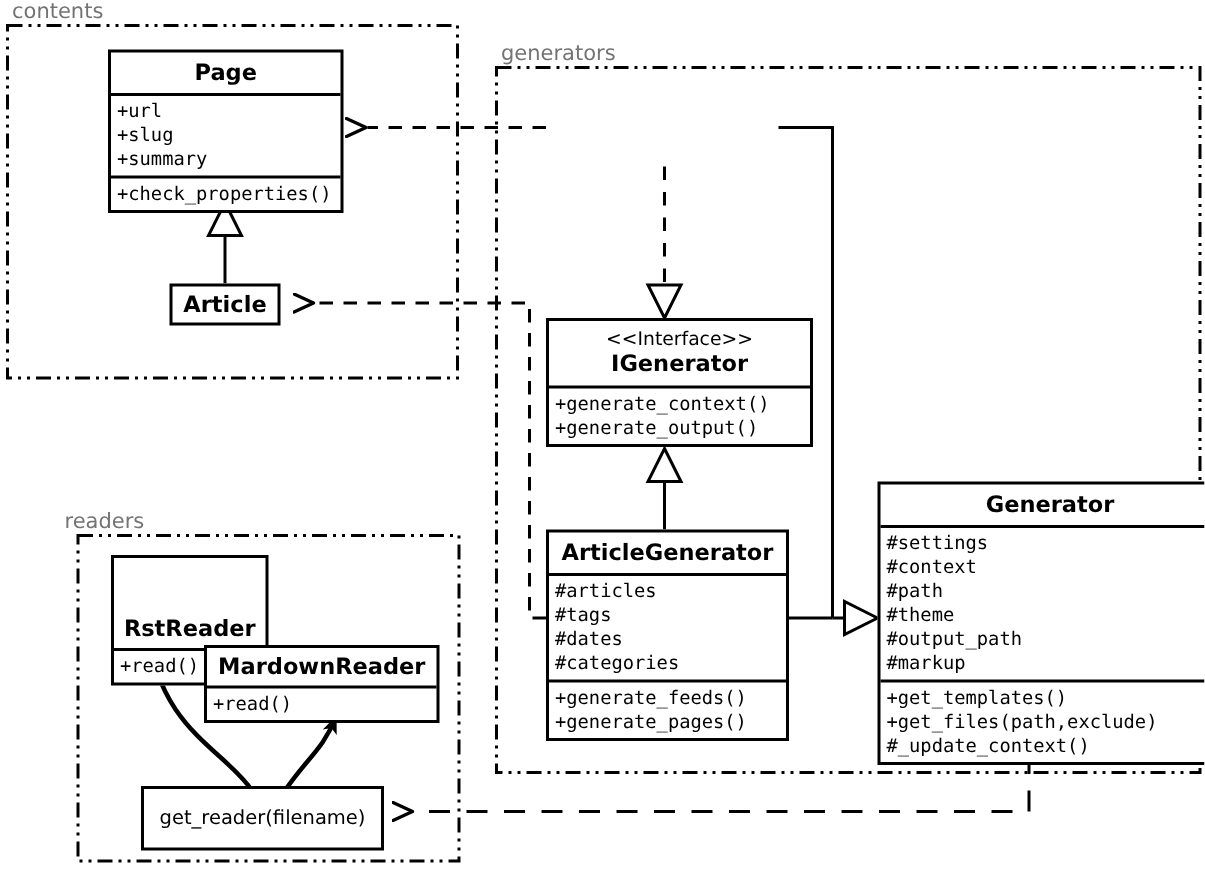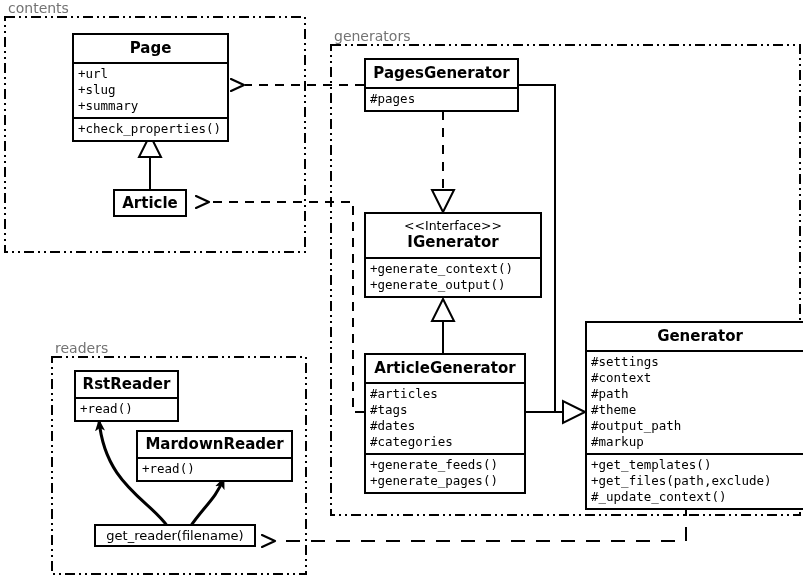--- a/index.html
+++ b/index.html
@@ -94,21 +94,21 @@
 
     <rect x="5" y="17" width="300" height="235" fill="none" stroke="#000" stroke-width="2" stroke-dasharray="10,4,2,4,2,4"></rect>
 
     <rect x="331" y="45" width="469" height="470" fill="none" stroke="#000" stroke-width="2" stroke-dasharray="10,4,2,4,2,4"></rect>
 
     <rect x="52" y="357" width="254" height="217" fill="none" stroke="#000" stroke-width="2" stroke-dasharray="10,4,2,4,2,4"></rect>
   </svg>
 
   <div class="pkg-label" style="left:6px;  top:0px;">contents</div>
   <div class="pkg-label" style="left:332px;top:28px;">generators</div>
-  <div class="pkg-label" style="left:53px; top:340px;">readers</div>
+  <div class="pkg-label" style="left:41px; top:340px;">readers</div>
 
   <svg class="layer" viewBox="0 0 803 579" xmlns="http://www.w3.org/2000/svg">
     <defs>
 
       <marker id="hollow-tri-up" markerWidth="16" markerHeight="14" refX="1" refY="7" orient="auto" markerUnits="userSpaceOnUse">
         <path d="M1,7 L15,1 L15,13 Z" fill="#ffffff" stroke="#000" stroke-width="1.8"></path>
       </marker>
 
       <marker id="open-arrow" markerWidth="16" markerHeight="14" refX="1" refY="7" orient="auto" markerUnits="userSpaceOnUse">
         <path d="M15,1 L2,7 L15,13" fill="none" stroke="#000" stroke-width="2.2" stroke-linecap="round" stroke-linejoin="round"></path>
@@ -171,26 +171,20 @@
     </div>
     <div class="sect">
       <div class="member">+check_properties()</div>
     </div>
   </div>
 
   <div class="cls" style="left:113px; top:189px; width:74px;">
     <div class="sect title" style="padding-top:2px;padding-bottom:2px;">Article</div>
   </div>
 
-  <div class="cls" style="left:364px; top:58px; width:155px;">
-    <div class="sect title">PagesGenerator</div>
-    <div class="sect">
-      <div class="member">#pages</div>
-    </div>
-  </div>
 
   <div class="cls" style="left:364px; top:212px; width:178px;">
     <div class="sect" style="padding-top:4px;padding-bottom:5px;">
       <div class="stereo">&lt;&lt;Interface&gt;&gt;</div>
       <div class="title" style="padding:0;line-height:19px;">IGenerator</div>
     </div>
     <div class="sect">
       <div class="member">+generate_context()</div>
       <div class="member">+generate_output()</div>
     </div>
@@ -221,30 +215,30 @@
       <div class="member">#markup</div>
     </div>
     <div class="sect">
       <div class="member">+get_templates()</div>
       <div class="member">+get_files(path,exclude)</div>
       <div class="member">#_update_context()</div>
     </div>
   </div>
 
   <div class="cls" style="left:74px; top:370px; width:105px;">
-    <div class="sect title" style="padding-top:2px;padding-bottom:3px;">RstReader</div>
+    <div class="sect title" style="padding-top:2px;padding-bottom:3px;margin-top:35px;">RstReader</div>
     <div class="sect">
       <div class="member">+read()</div>
     </div>
   </div>
 
   <div class="cls" style="left:136px; top:430px; width:157px;">
     <div class="sect title" style="padding-top:2px;padding-bottom:3px;">MardownReader</div>
     <div class="sect">
       <div class="member">+read()</div>
     </div>
   </div>
 
-  <div class="plain-box" style="left:94px; top:524px; width:162px; height:23px;">
+  <div class="plain-box" style="left:94px; top:524px; width:162px; height:43px;">
     <span>get_reader(filename)</span>
   </div>
 
 </div>
 
 </body></html>

